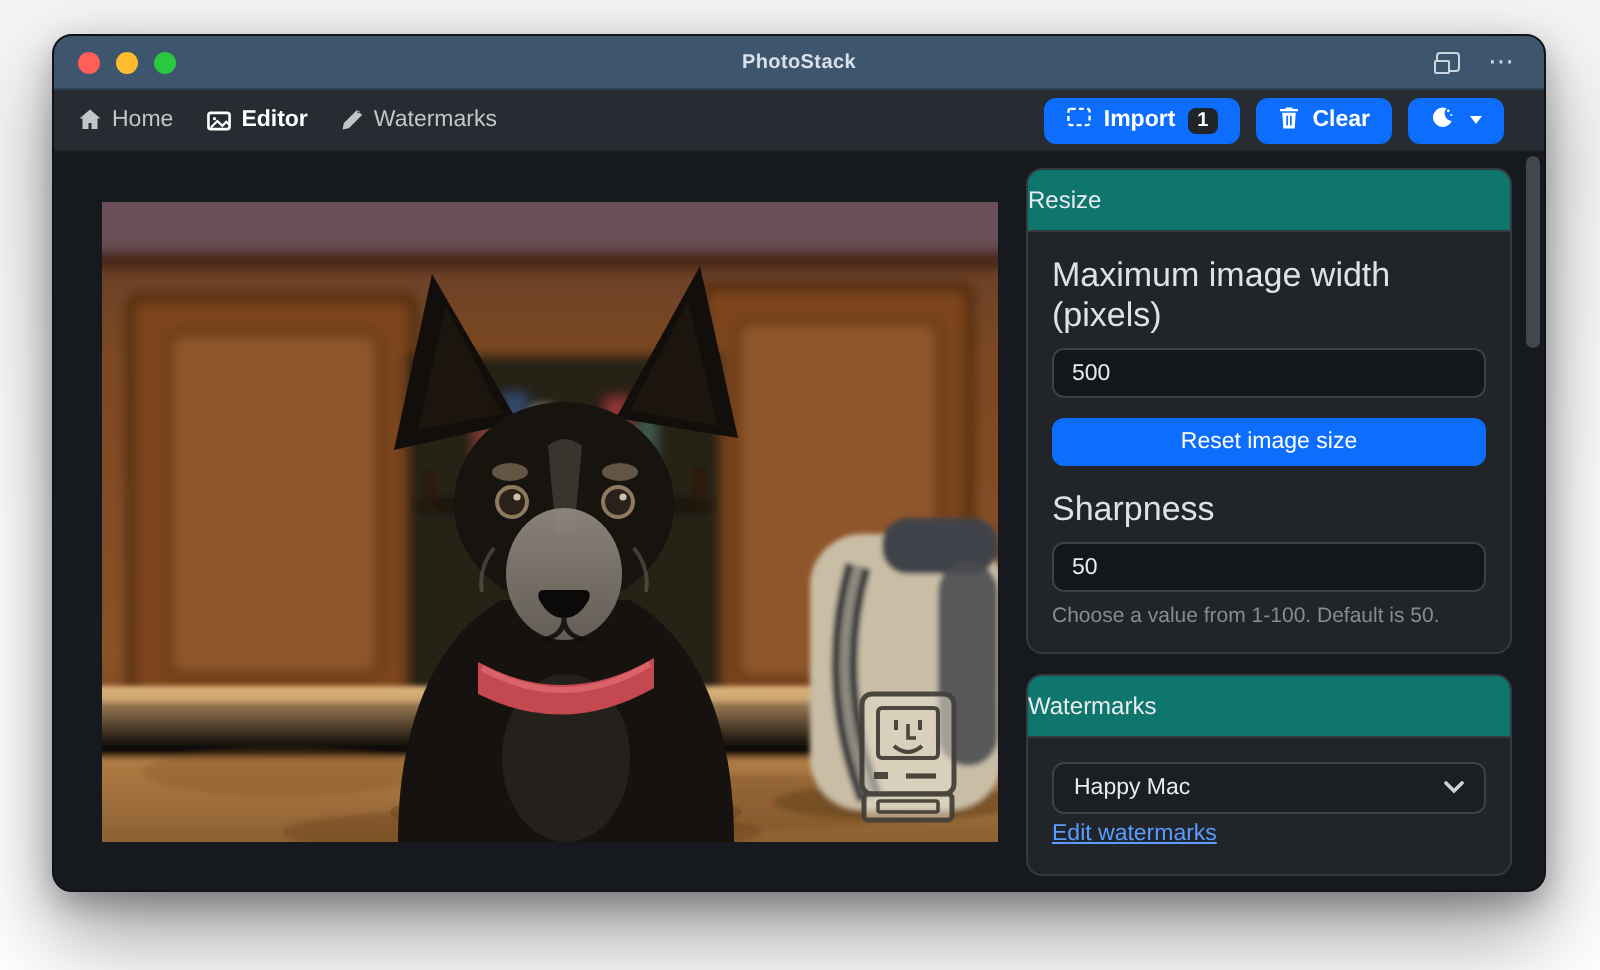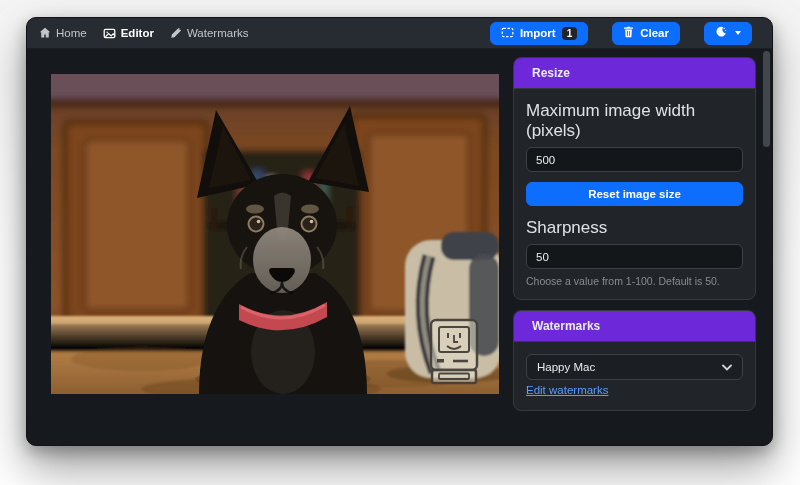--- a/index.html
+++ b/index.html
@@ -33,63 +33,75 @@
   .nav { height:31px; background:#272c33; border-bottom:1px solid #1b1f24;
     display:flex; align-items:center; padding:0 12px; }
   .nav-left { display:flex; align-items:center; gap:16px; }
   .nav-item { display:flex; align-items:center; gap:5px; color:#c2c6cb;
     font-size:11.5px; cursor:pointer; }
   .nav-item.active { color:#ffffff; font-weight:700; }
   .nav-item svg { display:block; }
   .nav-right { margin-left:auto; display:flex; align-items:center; gap:8px; padding-right:8px; }
   .btn { display:flex; align-items:center; gap:6px; height:23px; padding:0 10px;
     background:#0d6efd; border:1px solid #0d6efd; border-radius:6px;
-    color:#fff; font-size:11.5px; font-weight:600; cursor:pointer;margin-left:16px; }
+    color:#fff; font-size:11.5px; font-weight:600; cursor:pointer; }
   .btn .badge { background:#212529; color:#fff; border-radius:4px;
     font-size:10px; font-weight:700; padding:1px 5px; }
   .caret { width:0; height:0; border-left:3.5px solid transparent;
     border-right:3.5px solid transparent; border-top:4px solid #fff; margin-left:2px; }
 
   
   .main { position:relative; height:370px; background:#16191d; }
   .v-scrollbar { position:absolute; right:2px; top:2px; width:7px; height:96px;
     background:#42474d; border-radius:4px; }
 
   
   .photo { position:absolute; left:24px; top:25px; width:448px; height:320px;
     overflow:hidden; background:#241d16; }
   .photo svg { display:block; }
 
   
   .sidebar { position:absolute; left:486px; top:8px; width:243px; height:362px;
     overflow:hidden; }
   .card { background:#212529; border:1px solid #343a40; border-radius:8px;
     margin-bottom:10px; overflow:hidden; }
-  .card-header { padding:8px 18px; font-size:12px; color:#e9ecef;
-    border-bottom:1px solid #343a40; background:#6d28d9;font-weight:bold; }
+  .card-header { padding:8px 0; font-size:12px; color:#e9ecef;
+    border-bottom:1px solid #343a40; background:#0f766e; }
   .card-body { padding:12px; }
   .field-label { font-size:17px; color:#dee2e6; margin-bottom:6px; }
   .text-input { width:100%; height:25px; background:#14171a;
     border:1px solid #3a4148; border-radius:6px; color:#e9ecef;
     font-size:11.5px; padding:0 9px; font-family:inherit; outline:none; }
   .btn-block { width:100%; height:24px; background:#0d6efd; border:1px solid #0d6efd;
-    border-radius:6px; color:#fff; font-size:11.5px; font-weight:700;
+    border-radius:6px; color:#fff; font-size:11.5px; font-weight:400;
     cursor:pointer; margin:10px 0 12px; font-family:inherit; }
   .help-text { font-size:10.5px; color:#868c93; margin-top:6px; }
   .select { display:flex; align-items:center; justify-content:space-between;
     height:26px; background:#1b1f23; border:1px solid #3a4148; border-radius:6px;
     color:#e9ecef; font-size:11.5px; padding:0 10px; cursor:pointer; }
   .link { display:inline-block; margin-top:0; font-size:11.5px;
     color:#5a9cff; text-decoration:underline; cursor:pointer; }
 </style>
 </head>
 <body>
 
 <div class="window">
 
+  <div class="titlebar">
+    <div class="traffic">
+      <span class="light red"></span>
+      <span class="light yellow"></span>
+      <span class="light green"></span>
+    </div>
+    <div class="win-title">PhotoStack</div>
+    <div class="tb-right">
+      <span class="pip-icon"></span>
+      <span class="ellipsis">⋯</span>
+    </div>
+  </div>
 
   <div class="nav">
     <div class="nav-left">
       <div class="nav-item">
         <span>
           <svg width="12" height="12" viewBox="0 0 16 16" fill="#c2c6cb">
               <path d="M8 1 1 7h2v7h4v-4h2v4h4V7h2L8 1z"></path>
             </svg>
         </span>
         <span>Home</span>

